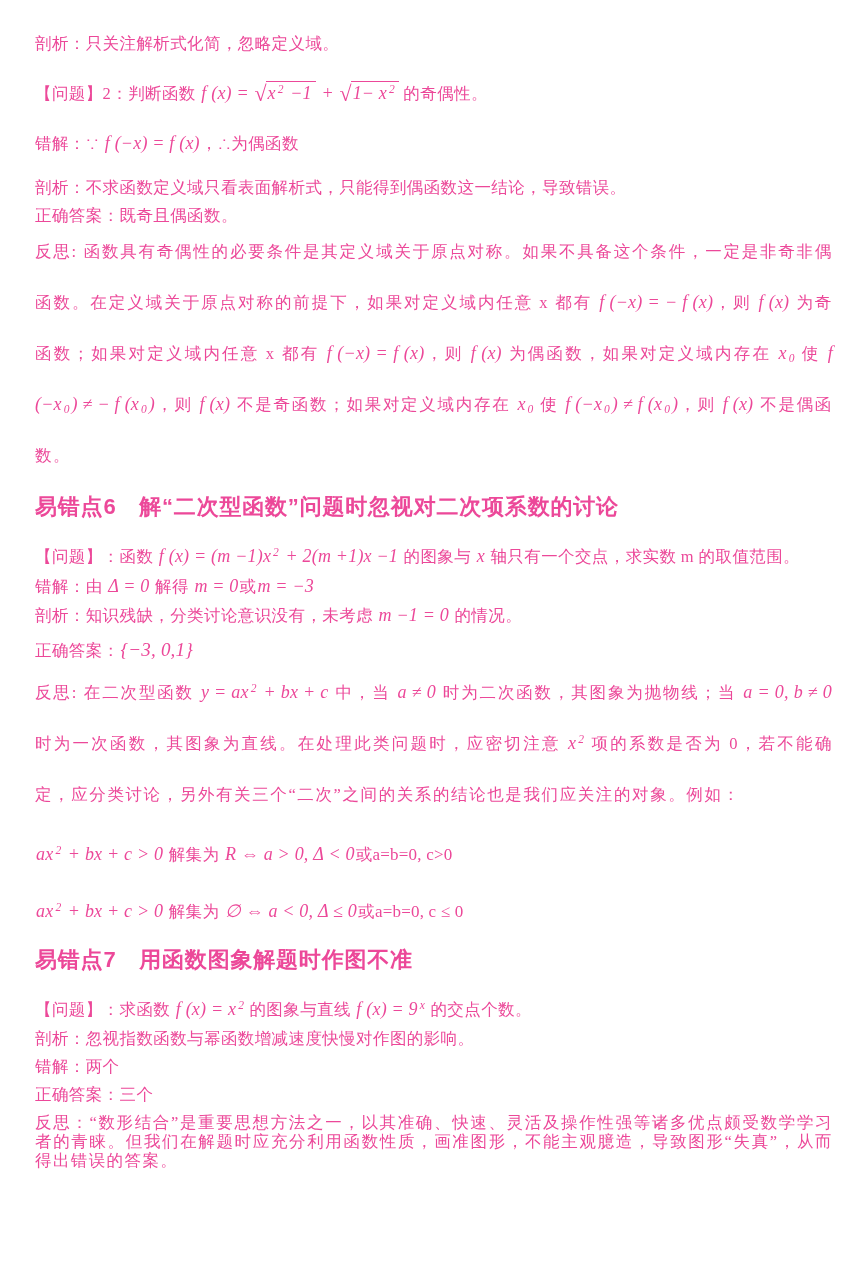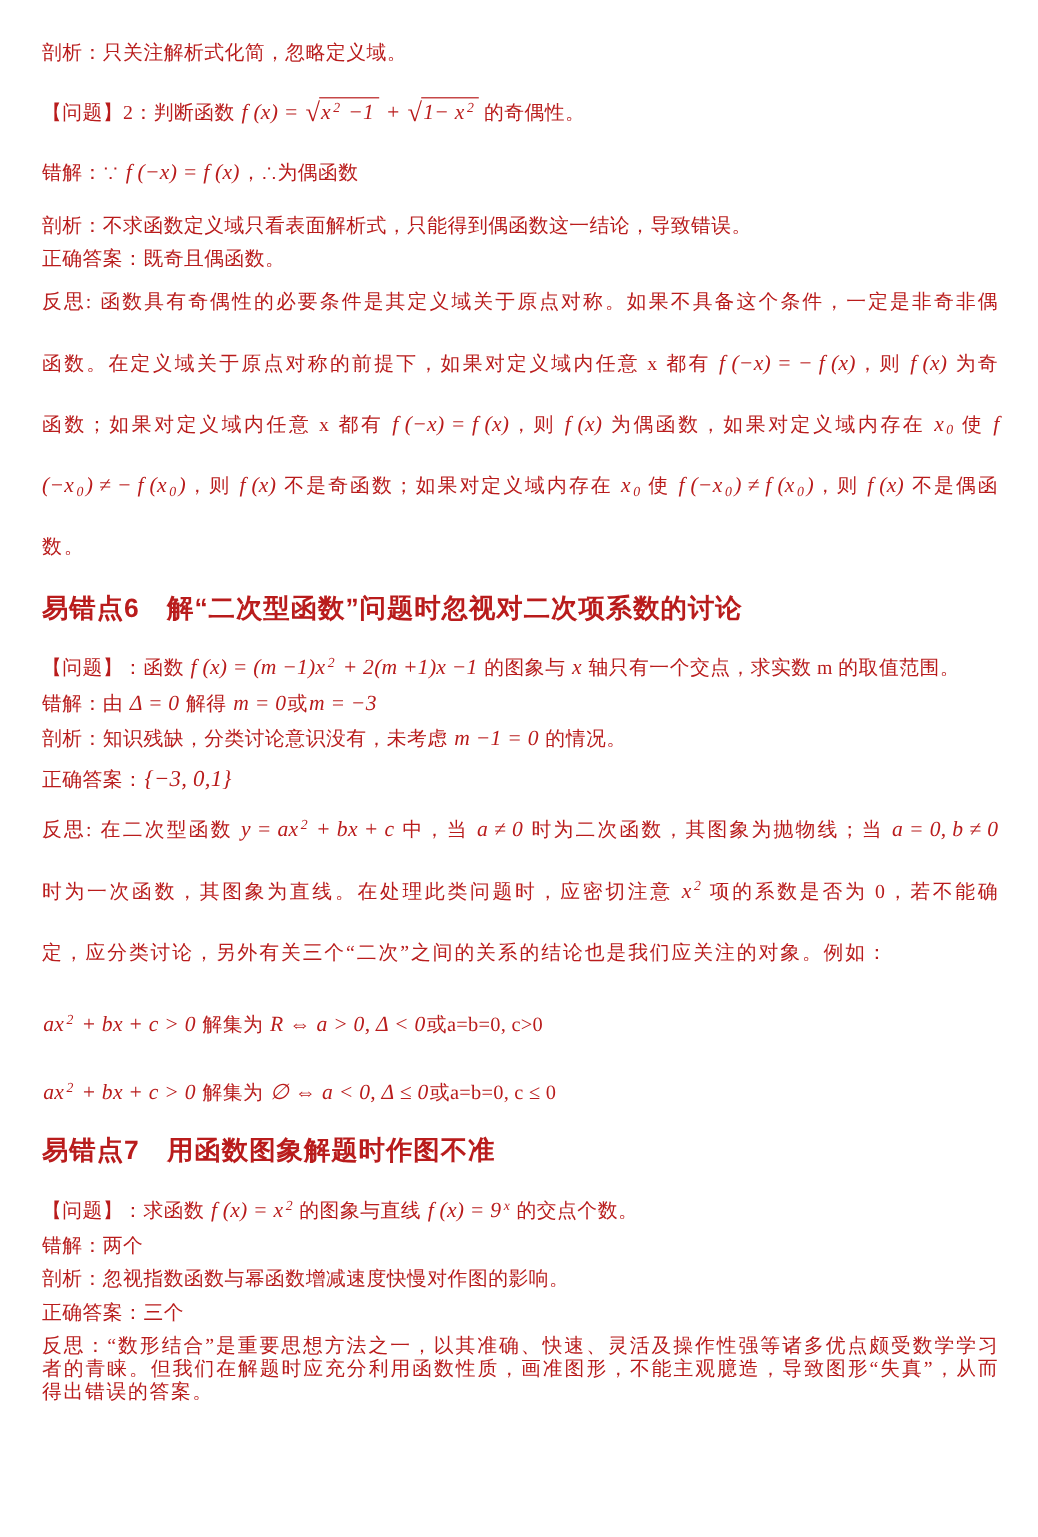--- a/index.html
+++ b/index.html
@@ -102,34 +102,34 @@
   .radicand {
     display: inline-block;
     border-top: 1.4px solid currentColor;
     padding: 0 3px 0 1px;
     line-height: 1.25;
   }
 </style>
 </head>
 <body>
 
-<div class="page" style="background: rgb(255, 255, 255); color: #b91c1c;">
+<div class="page" style="background: rgb(255, 255, 255); color: #ec4899;">
     <div class="block text"><span class="cjk">剖析：只关注解析式化简，忽略定义域。</span></div>
     <div class="block problem"><span class="cjk">【问题】2：判断函数 </span><span class="math">f (x) = </span><span class="sqrt"><span class="sqrt-sign">√</span><span class="radicand"><span class="math">x</span><sup class="math">2</sup><span class="math"> −1</span></span></span><span class="math"> + </span><span class="sqrt"><span class="sqrt-sign">√</span><span class="radicand"><span class="math">1− x</span><sup class="math">2</sup></span></span><span class="cjk"> 的奇偶性。</span></div>
     <div class="block mathline"><span class="cjk">错解：∵ </span><span class="math">f (−x) = f (x)</span><span class="cjk">，∴为偶函数</span></div>
     <div class="block text"><span class="cjk">剖析：不求函数定义域只看表面解析式，只能得到偶函数这一结论，导致错误。</span></div>
     <div class="block text"><span class="cjk">正确答案：既奇且偶函数。</span></div>
     <div class="block reflection"><span class="cjk">反思: 函数具有奇偶性的必要条件是其定义域关于原点对称。如果不具备这个条件，一定是非奇非偶函数。在定义域关于原点对称的前提下，如果对定义域内任意 x 都有 </span><span class="math">f (−x) = − f (x)</span><span class="cjk">，则 </span><span class="math">f (x)</span><span class="cjk"> 为奇函数；如果对定义域内任意 x 都有 </span><span class="math">f (−x) = f (x)</span><span class="cjk">，则 </span><span class="math">f (x)</span><span class="cjk"> 为偶函数，如果对定义域内存在 </span><span class="math">x</span><sub class="math">0</sub><span class="cjk"> 使 </span><span class="math">f (−x</span><sub class="math">0</sub><span class="math">) ≠ − f (x</span><sub class="math">0</sub><span class="math">)</span><span class="cjk">，则 </span><span class="math">f (x)</span><span class="cjk"> 不是奇函数；如果对定义域内存在 </span><span class="math">x</span><sub class="math">0</sub><span class="cjk"> 使 </span><span class="math">f (−x</span><sub class="math">0</sub><span class="math">) ≠ f (x</span><sub class="math">0</sub><span class="math">)</span><span class="cjk">，则 </span><span class="math">f (x)</span><span class="cjk"> 不是偶函数。</span></div>
     <div class="block heading"><span class="cjk">易错点6　解“二次型函数”问题时忽视对二次项系数的讨论</span></div>
     <div class="block problem"><span class="cjk">【问题】：函数 </span><span class="math">f (x) = (m −1)x</span><sup class="math">2</sup><span class="math"> + 2(m +1)x −1</span><span class="cjk"> 的图象与 </span><span class="math">x</span><span class="cjk"> 轴只有一个交点，求实数 m 的取值范围。</span></div>
     <div class="block text"><span class="cjk">错解：由 </span><span class="math">Δ = 0</span><span class="cjk"> 解得 </span><span class="math">m = 0</span><span class="cjk">或</span><span class="math">m = −3</span></div>
     <div class="block text"><span class="cjk">剖析：知识残缺，分类讨论意识没有，未考虑 </span><span class="math">m −1 = 0</span><span class="cjk"> 的情况。</span></div>
     <div class="block answer"><span class="cjk">正确答案：</span><span class="math">{−3, 0,1}</span></div>
     <div class="block reflection"><span class="cjk">反思: 在二次型函数 </span><span class="math">y = ax</span><sup class="math">2</sup><span class="math"> + bx + c</span><span class="cjk"> 中，当 </span><span class="math">a ≠ 0</span><span class="cjk"> 时为二次函数，其图象为抛物线；当 </span><span class="math">a = 0, b ≠ 0</span><span class="cjk"> 时为一次函数，其图象为直线。在处理此类问题时，应密切注意 </span><span class="math">x</span><sup class="math">2</sup><span class="cjk"> 项的系数是否为 0，若不能确定，应分类讨论，另外有关三个“二次”之间的关系的结论也是我们应关注的对象。例如：</span></div>
     <div class="block mathline"><span class="math">ax</span><sup class="math">2</sup><span class="math"> + bx + c &gt; 0</span><span class="cjk"> 解集为 </span><span class="math">R  ⇔  a &gt; 0, Δ &lt; 0</span><span class="cjk">或</span><span class="rm">a=b=0, c&gt;0</span></div>
     <div class="block mathline"><span class="math">ax</span><sup class="math">2</sup><span class="math"> + bx + c &gt; 0</span><span class="cjk"> 解集为 </span><span class="math">∅ ⇔  a &lt; 0, Δ ≤ 0</span><span class="cjk">或</span><span class="rm">a=b=0, c ≤ 0</span></div>
     <div class="block heading"><span class="cjk">易错点7　用函数图象解题时作图不准</span></div>
     <div class="block problem"><span class="cjk">【问题】：求函数 </span><span class="math">f (x) = x</span><sup class="math">2</sup><span class="cjk"> 的图象与直线 </span><span class="math">f (x) = 9</span><sup class="math">x</sup><span class="cjk"> 的交点个数。</span></div>
+    <div class="block text"><span class="cjk">剖析：忽视指数函数与幂函数增减速度快慢对作图的影响。</span></div>
     <div class="block text"><span class="cjk">错解：两个</span></div>
-    <div class="block text"><span class="cjk">剖析：忽视指数函数与幂函数增减速度快慢对作图的影响。</span></div>
     <div class="block text"><span class="cjk">正确答案：三个</span></div>
     <div class="block text-block"><span class="cjk">反思：“数形结合”是重要思想方法之一，以其准确、快速、灵活及操作性强等诸多优点颇受数学学习者的青睐。但我们在解题时应充分利用函数性质，画准图形，不能主观臆造，导致图形“失真”，从而得出错误的答案。</span></div>
   </div>
 
 </body></html>

